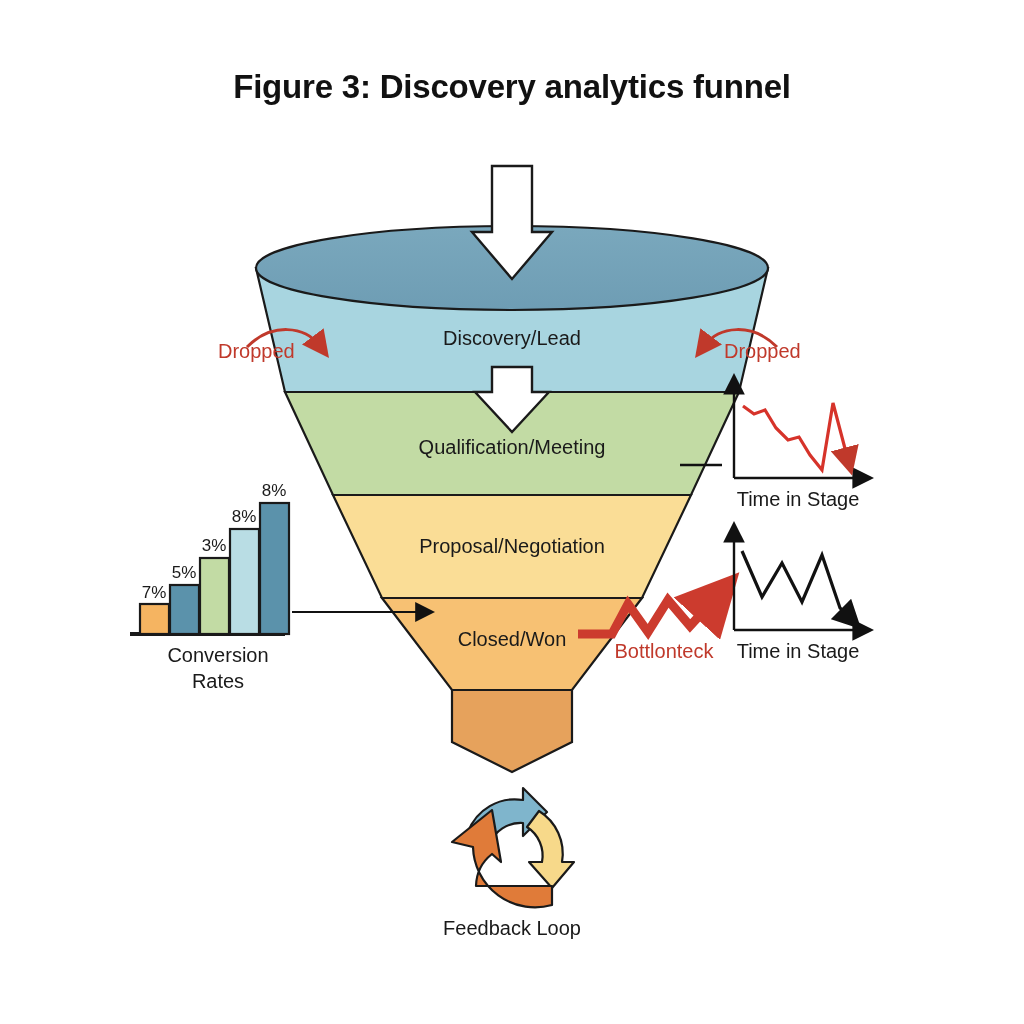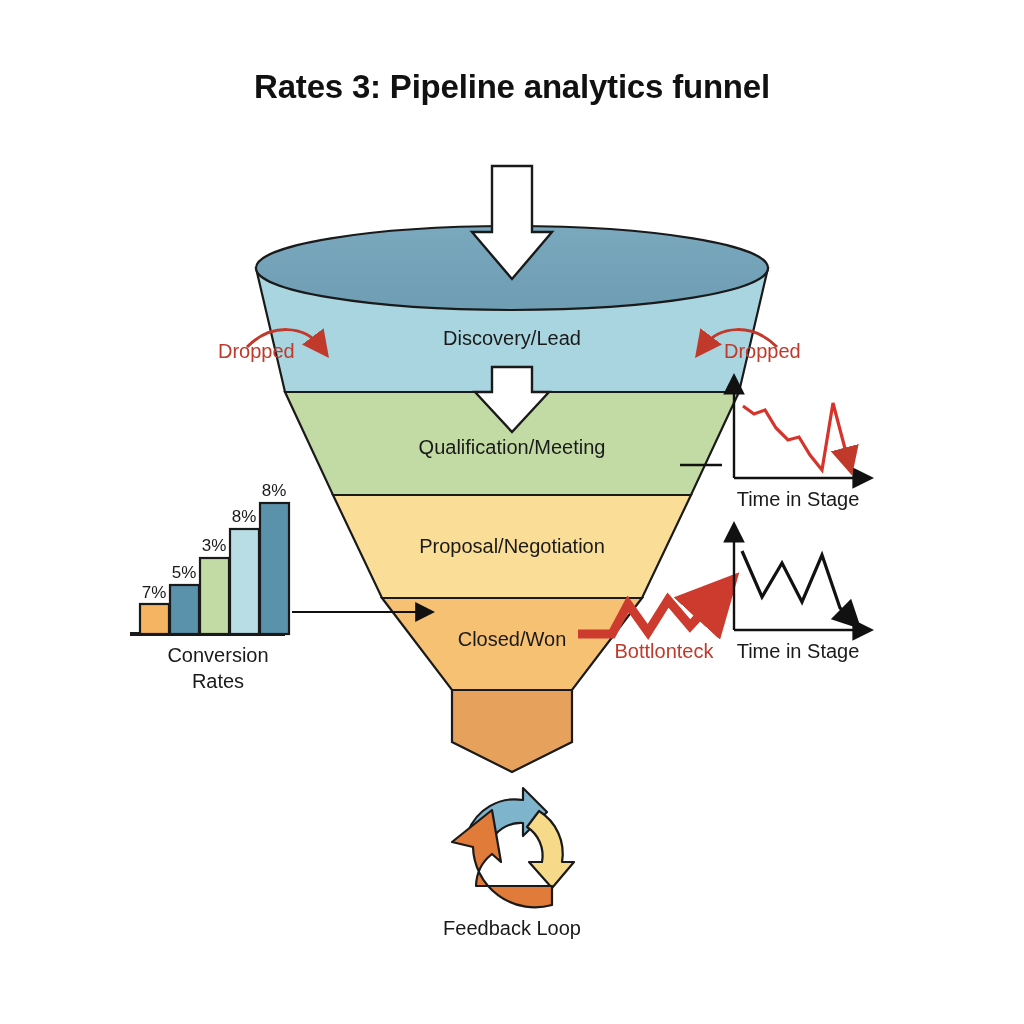--- a/index.html
+++ b/index.html
@@ -80,21 +80,21 @@
     stroke: #111111;
     stroke-width: 2.4;
     fill: none;
   }
 </style>
 </head>
 <body>
 
 <div id="figure-root">
 
-  <div class="fig-title">Rates 3: Pipeline analytics funnel</div>
+  <div class="fig-title">Figure 3: Discovery analytics funnel</div>
 
   <svg class="canvas" viewBox="0 0 1024 1024">
 
     <defs>
       <linearGradient id="rimGrad" x1="0" y1="0" x2="0" y2="1">
         <stop offset="0%" stop-color="#7aa8bd"></stop>
         <stop offset="100%" stop-color="#6e9db4"></stop>
       </linearGradient>
       <marker id="arrowRed" markerWidth="9" markerHeight="9" refX="4" refY="4.5" orient="auto">
         <path d="M0,0 L9,4.5 L0,9 z" fill="#c0392b"></path>

